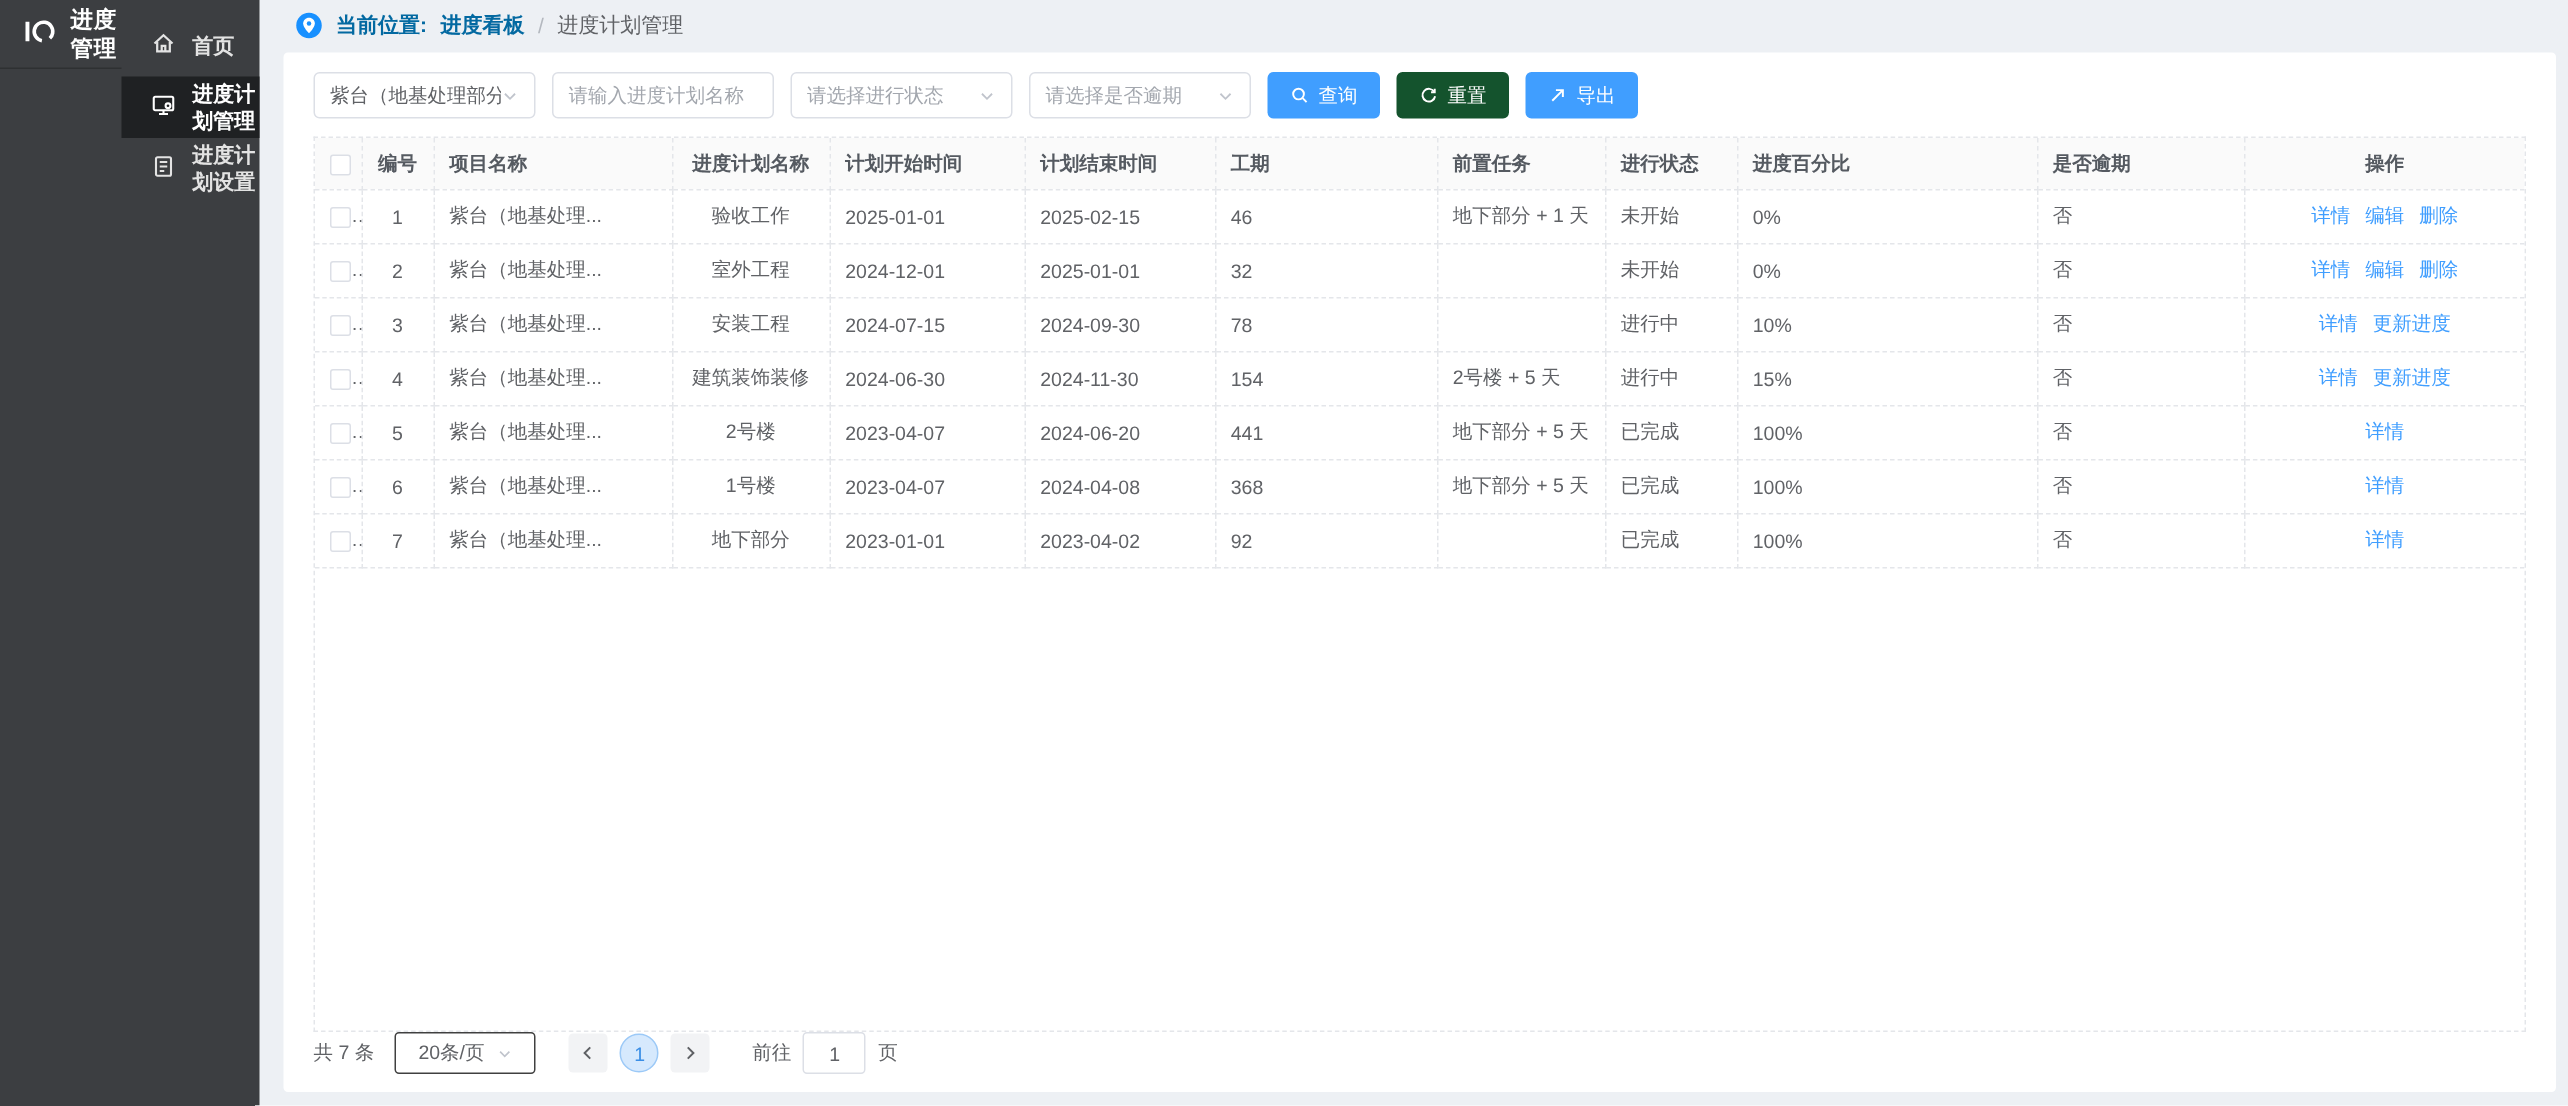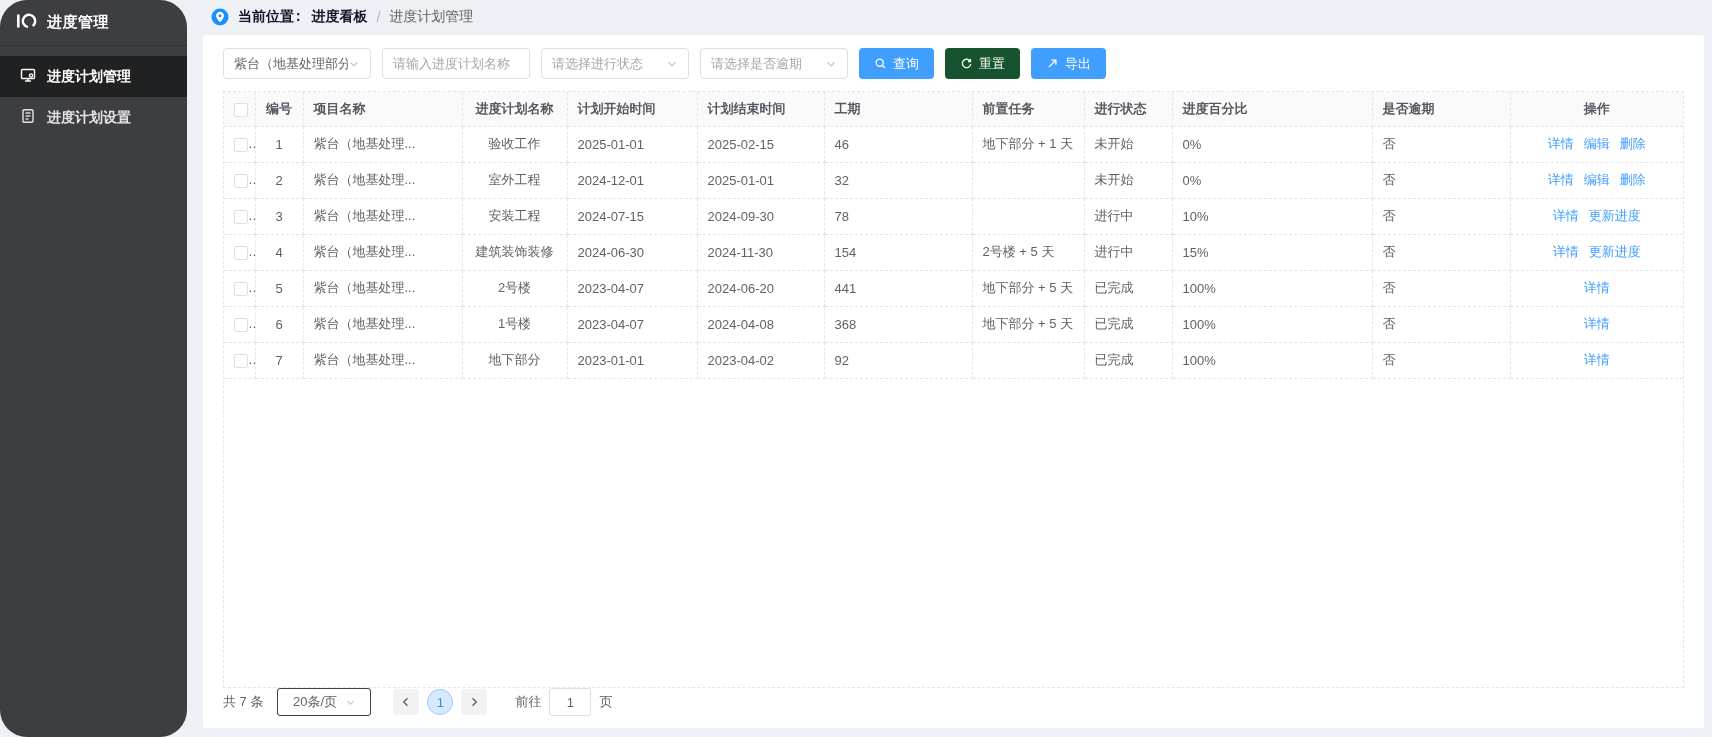--- a/index.html
+++ b/index.html
@@ -4,34 +4,34 @@
 <style>
   * { box-sizing: border-box; margin: 0; padding: 0; }
   html,body { width:1712px; height:737px; overflow:hidden; }
   body {
     font-family: "Liberation Sans", "DejaVu Sans", sans-serif;
     background:#edf0f4; color:#606266; font-size:13px;
   }
   .app { display:flex; width:100%; height:100%; }
 
   
-  .sidebar { width:187px; flex-shrink:0; background:#3c3e41; display:flex; flex-direction:column;border-radius:27px; }
+  .sidebar { width:173px; flex-shrink:0; background:#3c3e41; display:flex; flex-direction:row; }
   .logo-bar { height:46px; display:flex; align-items:center; gap:9px; padding-left:16px;
               border-bottom:1px solid rgba(0,0,0,.22); }
   .logo-title { color:#fff; font-size:15px; font-weight:bold; letter-spacing:.5px; }
   .menu { padding-top:10px; }
   .menu-item { height:41px; display:flex; align-items:center; gap:11px; padding-left:20px;
                color:#e3e3e3; font-size:14px; font-weight:600; cursor:pointer; }
   .menu-item.active { background:#1f2123; color:#ffffff; }
   .menu-item svg { flex-shrink:0; }
 
   
   .main { flex:1; display:flex; flex-direction:column; min-width:0; }
   .breadcrumb-bar { height:33px; display:flex; align-items:center; gap:9px; padding-left:24px; font-size:14px; }
-  .bc-strong { color:#0f172a; font-weight:bold;font-family:Liberation Mono, monospace; }
+  .bc-strong { color:#0369a1; font-weight:bold; }
   .bc-sep { color:#b4b8bf; }
   .bc-current { color:#606266; }
 
   .card { flex:1; min-height:0; background:#fff; border-radius:3px;
           margin:2px 8px 9px 16px; padding:13px 20px 12px;
           display:flex; flex-direction:column; }
 
   
   .toolbar { display:flex; align-items:center; gap:11px; margin-bottom:12px; }
   .ctrl { height:31px; width:148px; border:1px solid #dcdfe6; border-radius:4px; background:#fff;
@@ -83,20 +83,30 @@
     <div class="logo-bar">
       <span>
         <svg width="22" height="18" viewBox="0 0 22 18">
           <rect x="1" y="2.5" width="2.6" height="13" fill="#ffffff"></rect>
           <circle cx="13" cy="9" r="6.2" fill="none" stroke="#ffffff" stroke-width="2.4" stroke-dasharray="33 6" transform="rotate(100 13 9)"></circle>
         </svg>
       </span>
       <span class="logo-title">进度管理</span>
     </div>
     <nav class="menu">
+      <div class="menu-item">
+        <span>
+          <svg width="16" height="16" viewBox="0 0 16 16" fill="none" stroke="#e3e3e3" stroke-width="1.5">
+            <path d="M2 8 L8 2.5 L14 8"></path>
+              <path d="M3.8 7 V13.3 H12.2 V7"></path>
+              <path d="M6.8 13.3 V9.5 H9.2 V13.3"></path>
+          </svg>
+        </span>
+        <span>首页</span>
+      </div>
       <div class="menu-item active">
         <span>
           <svg width="16" height="16" viewBox="0 0 16 16" fill="none" stroke="#ffffff" stroke-width="1.4">
             <rect x="1.5" y="2.5" width="13" height="9" rx="1"></rect>
               <path d="M8 11.5 V14"></path>
               <path d="M5 14 H11"></path>
               <circle cx="11" cy="8.5" r="1.6"></circle>
           </svg>
         </span>
         <span>进度计划管理</span>

